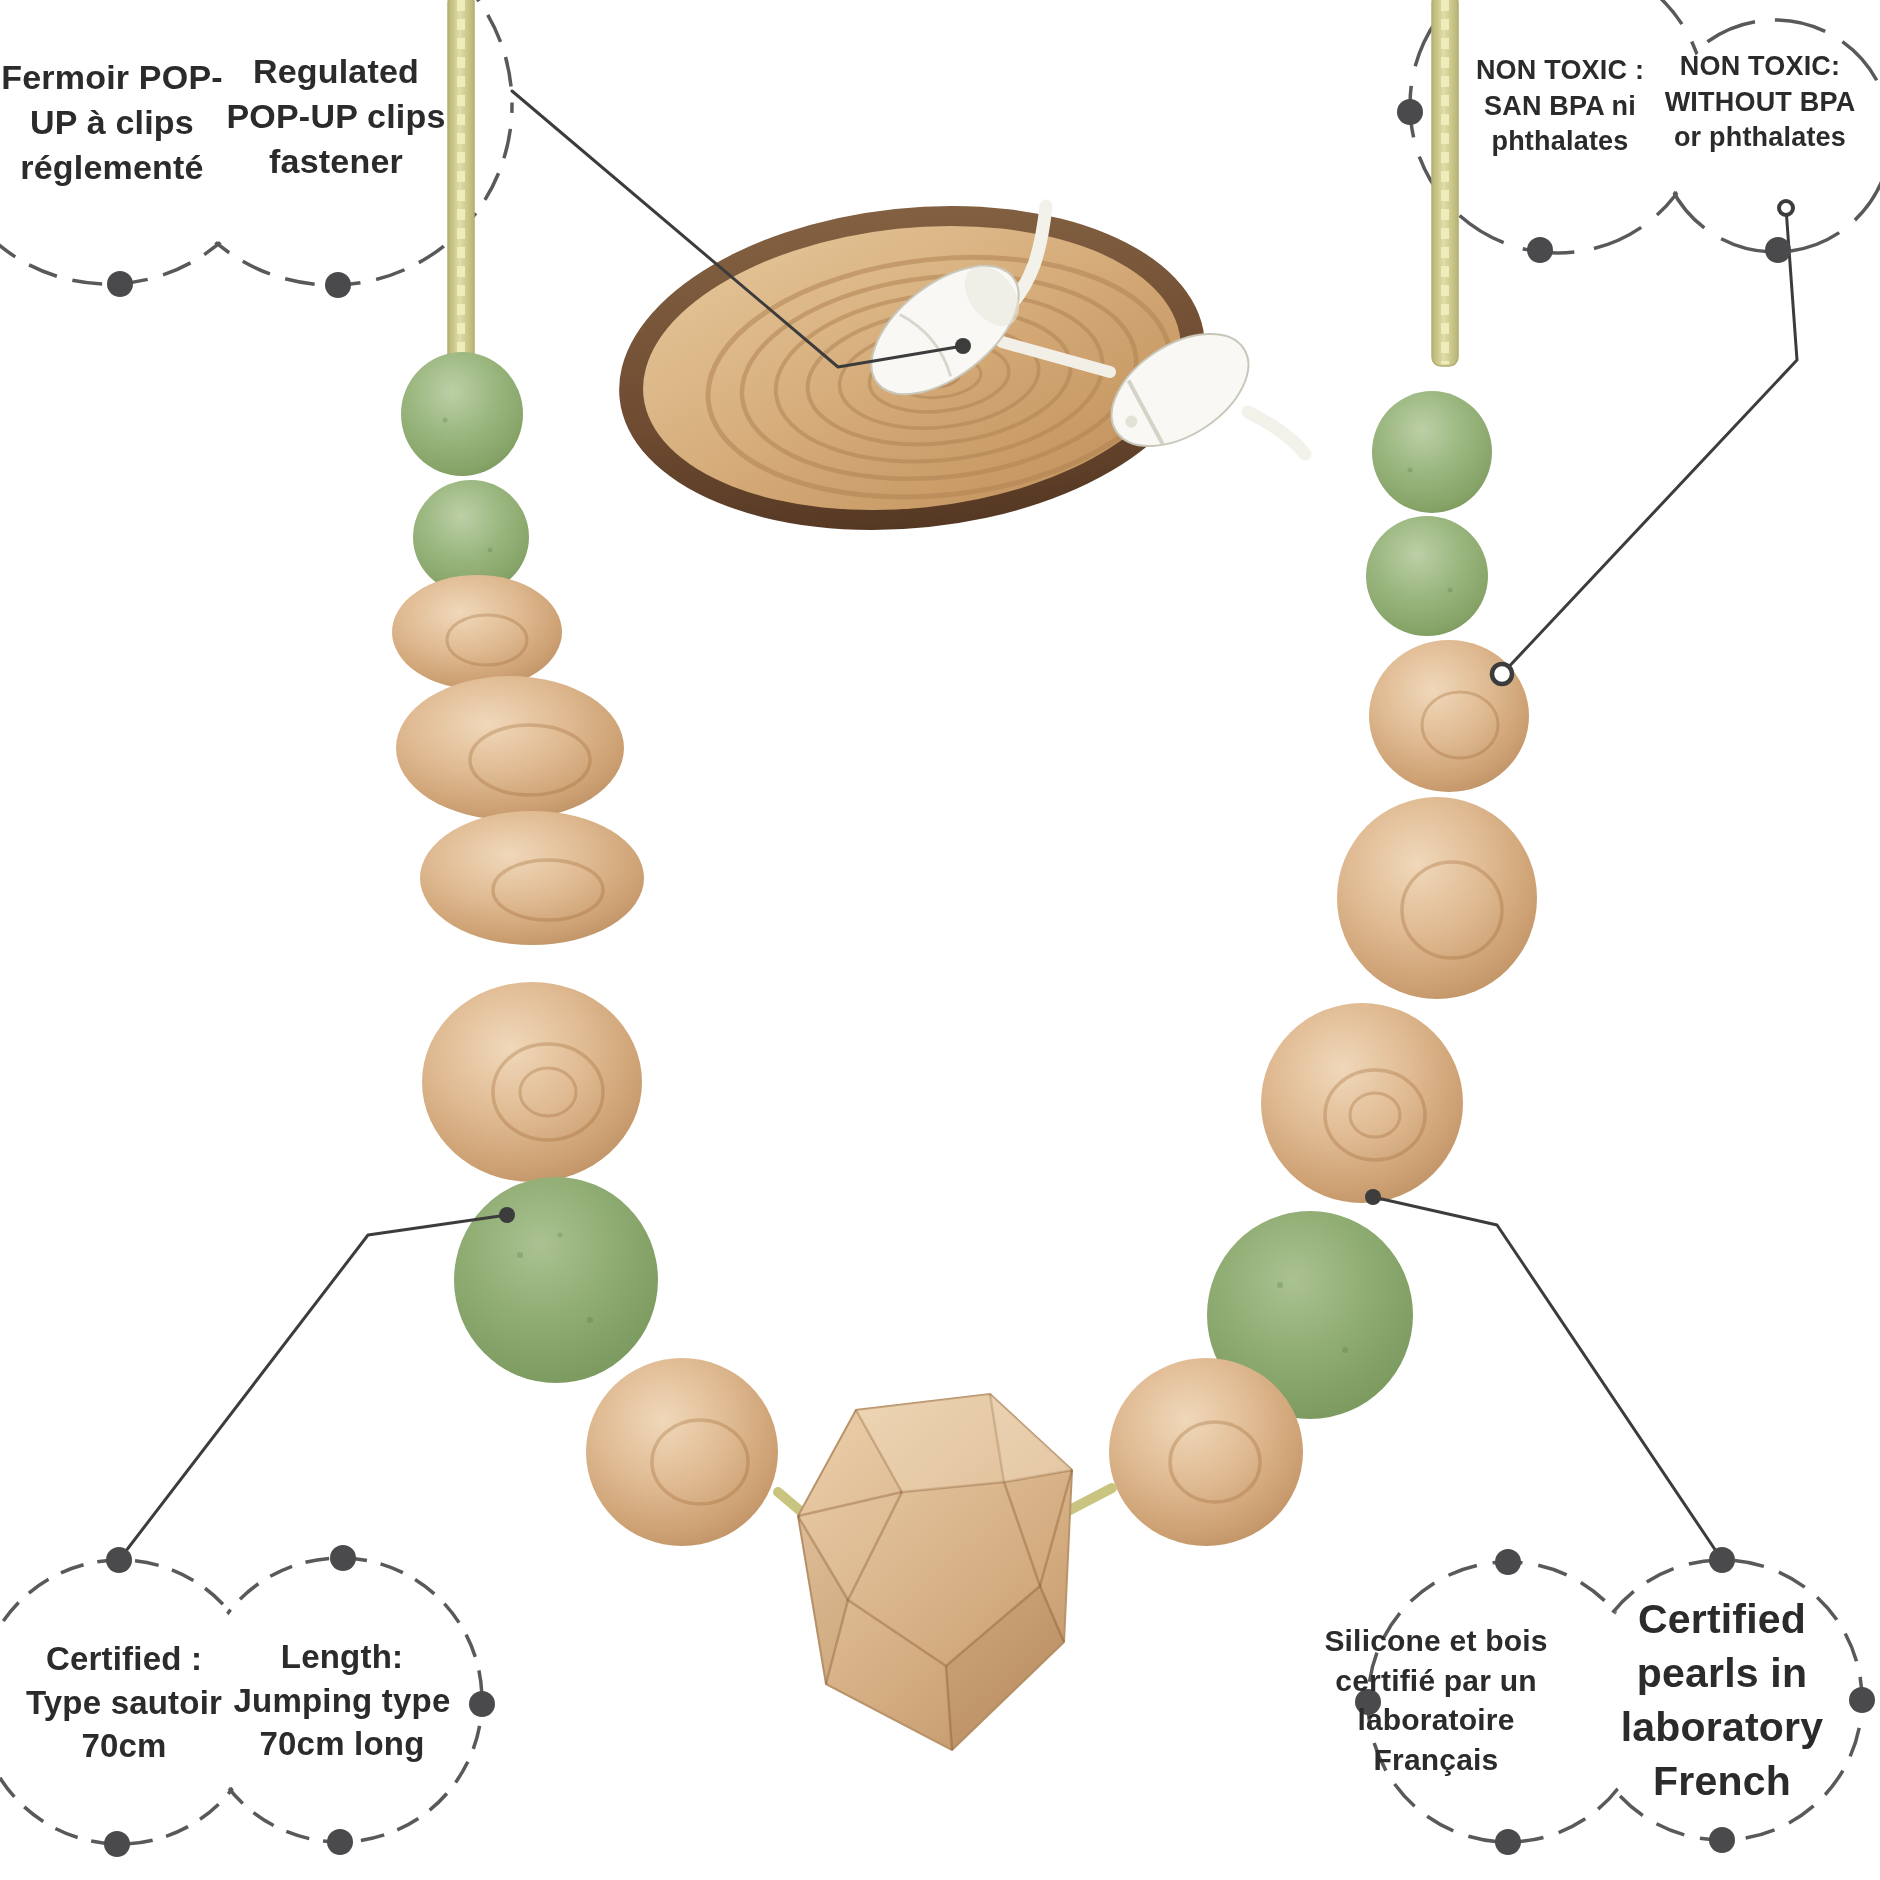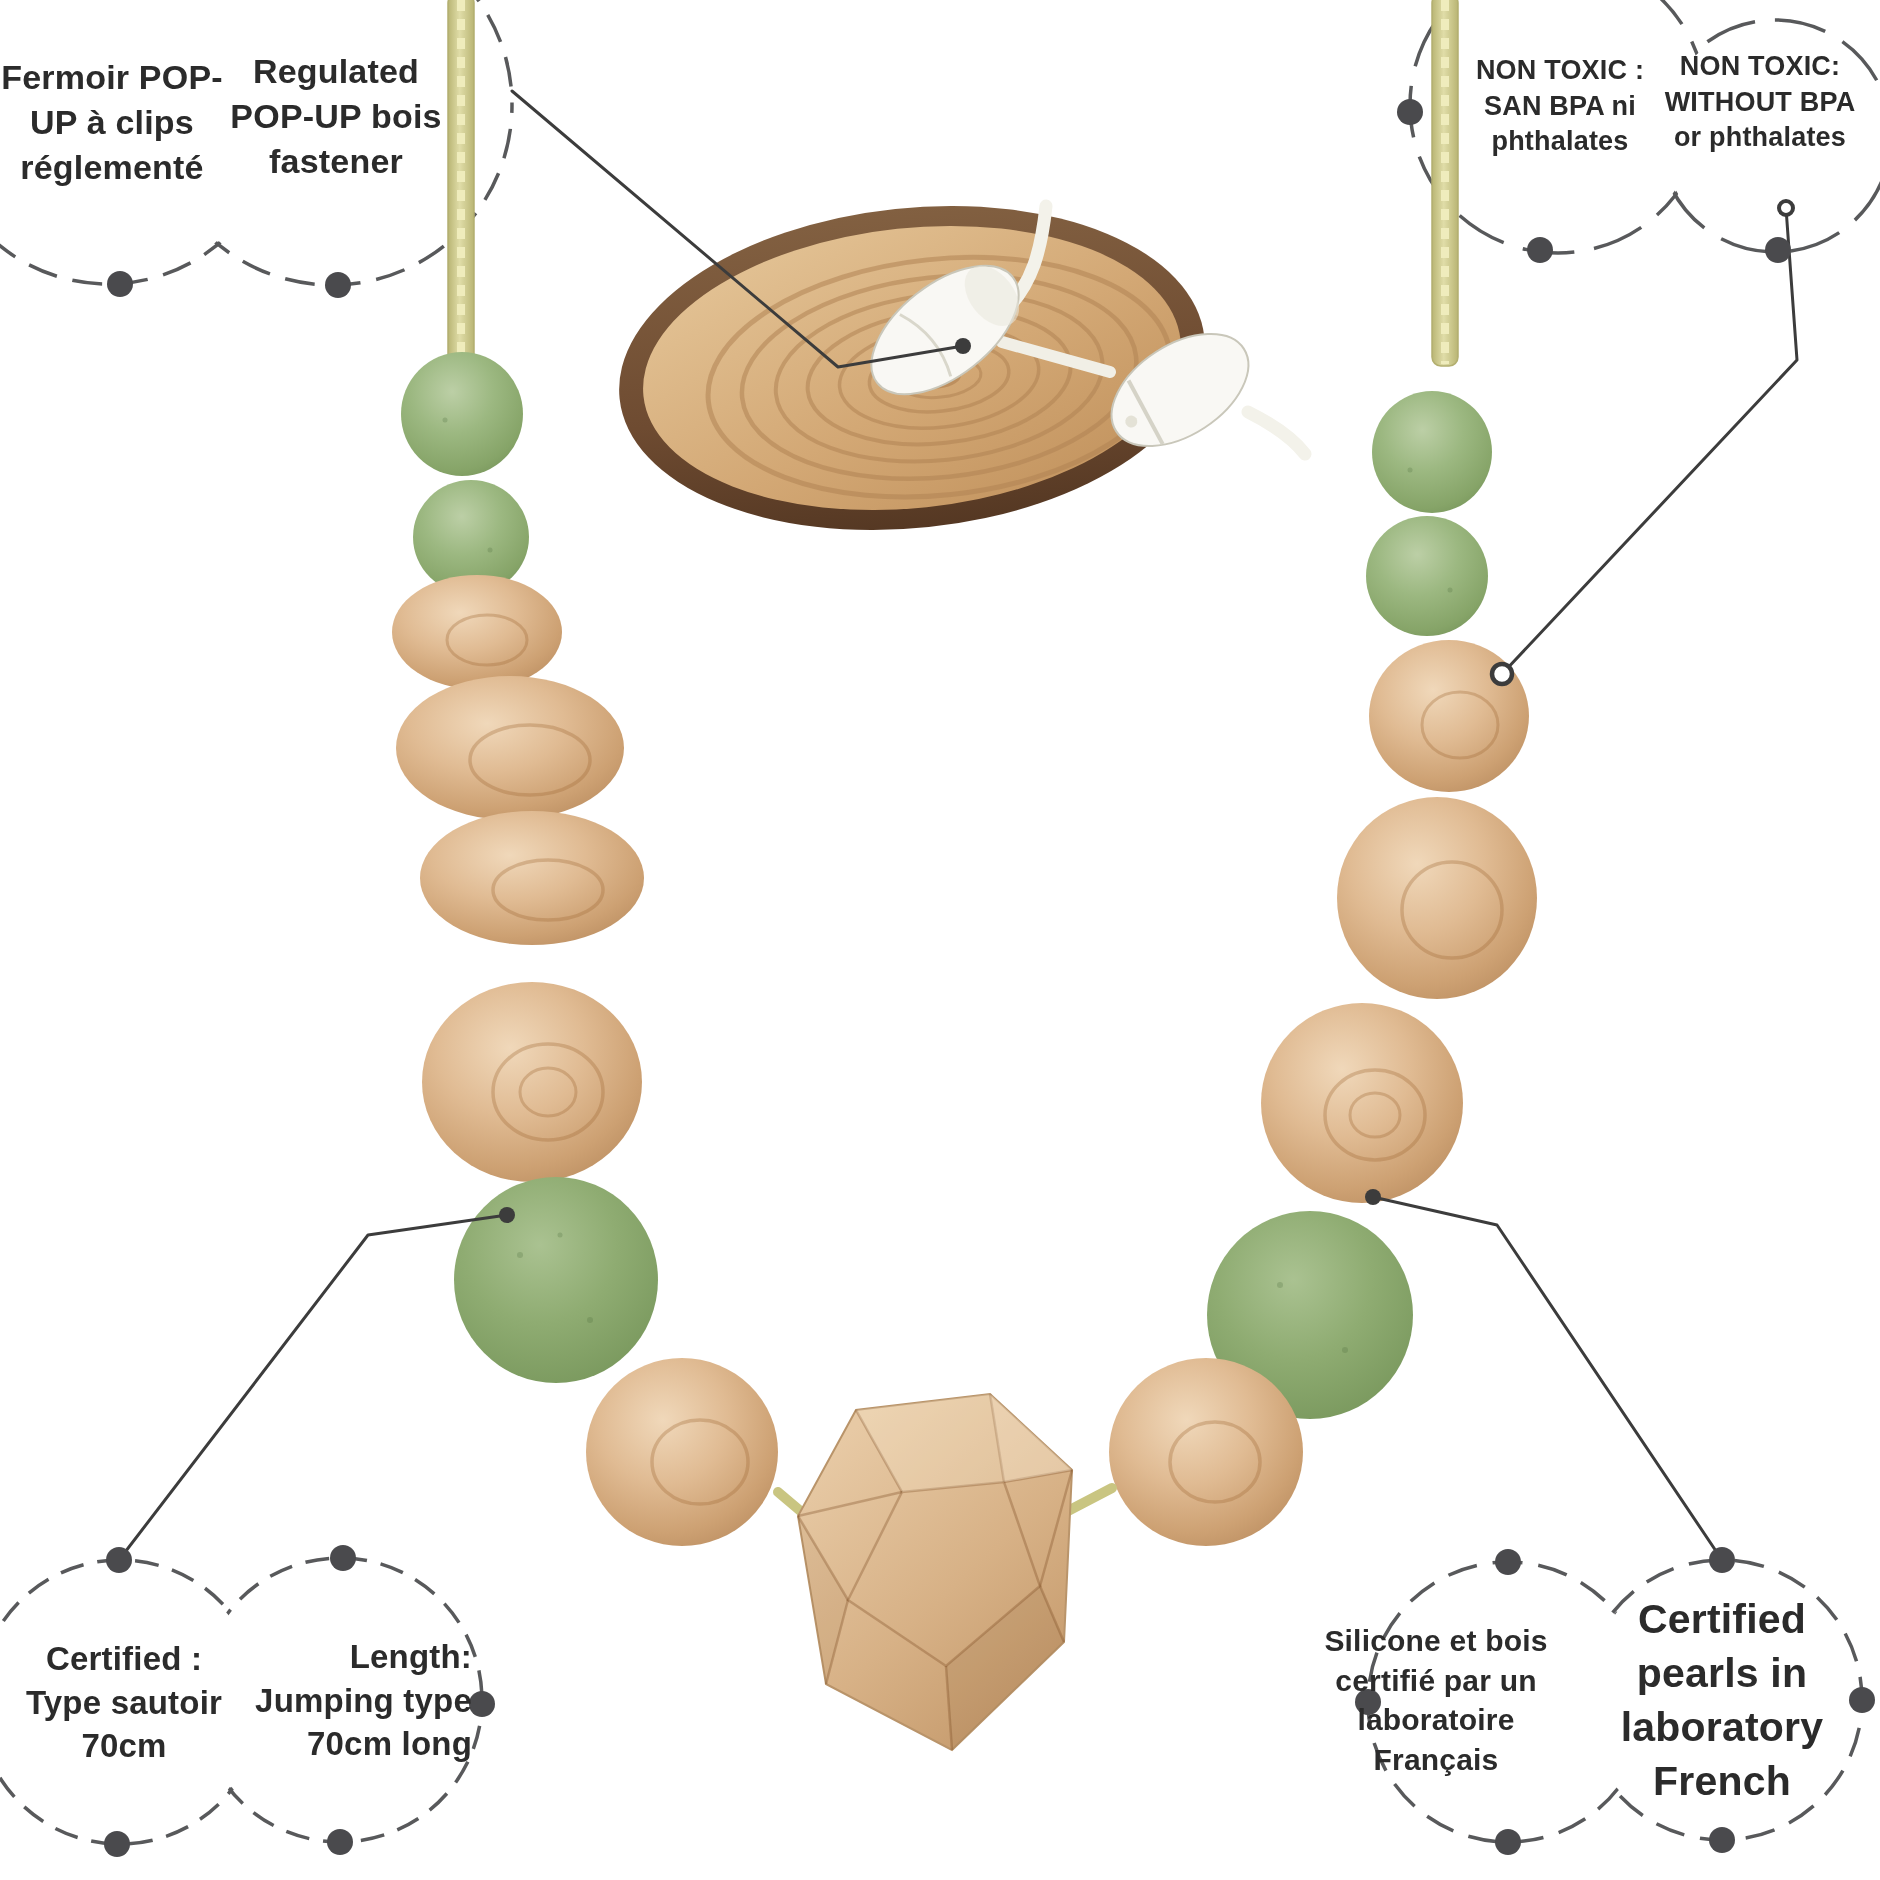--- a/index.html
+++ b/index.html
@@ -27,21 +27,21 @@
     white-space:pre-line;
     line-height:1.32;
     letter-spacing:0.2px;
     z-index:5;
   }
   .lbl-fermoir   { left:112px;  top:122px;  width:260px; font-size:34px; }
   .lbl-regulated { left:336px;  top:116px;  width:270px; font-size:34px; }
   .lbl-ntfr      { left:1560px; top:106px;  width:236px; font-size:27px; }
   .lbl-nten      { left:1760px; top:102px;  width:250px; font-size:27px; }
   .lbl-longueur  { left:124px;  top:1702px; width:240px; font-size:33px; }
-  .lbl-length    { left:342px;  top:1700px; width:260px; font-size:33px;text-align:right; }
+  .lbl-length    { left:342px;  top:1700px; width:260px; font-size:33px; }
   .lbl-silicone  { left:1436px; top:1700px; width:256px; font-size:30px; }
   .lbl-certified { left:1722px; top:1700px; width:230px; font-size:41px; }
 </style>
 </head>
 <body>
 
 <div id="stage">
 
 <svg id="art" viewBox="0 0 1880 1880" xmlns="http://www.w3.org/2000/svg">
   <defs>
@@ -262,21 +262,21 @@
     <circle cx="1722" cy="1560" r="13"></circle>
     <circle cx="1862" cy="1700" r="13"></circle>
     <circle cx="1722" cy="1840" r="13"></circle>
   </g>
 </svg>
 
   <div class="callout-label lbl-fermoir">Fermoir POP-
 UP à clips
 réglementé</div>
   <div class="callout-label lbl-regulated">Regulated
-POP-UP bois
+POP-UP clips
 fastener</div>
   <div class="callout-label lbl-ntfr">NON TOXIC :
 SAN BPA ni
 phthalates</div>
   <div class="callout-label lbl-nten">NON TOXIC:
 WITHOUT BPA
 or phthalates</div>
   <div class="callout-label lbl-longueur">Certified :
 Type sautoir
 70cm</div>

